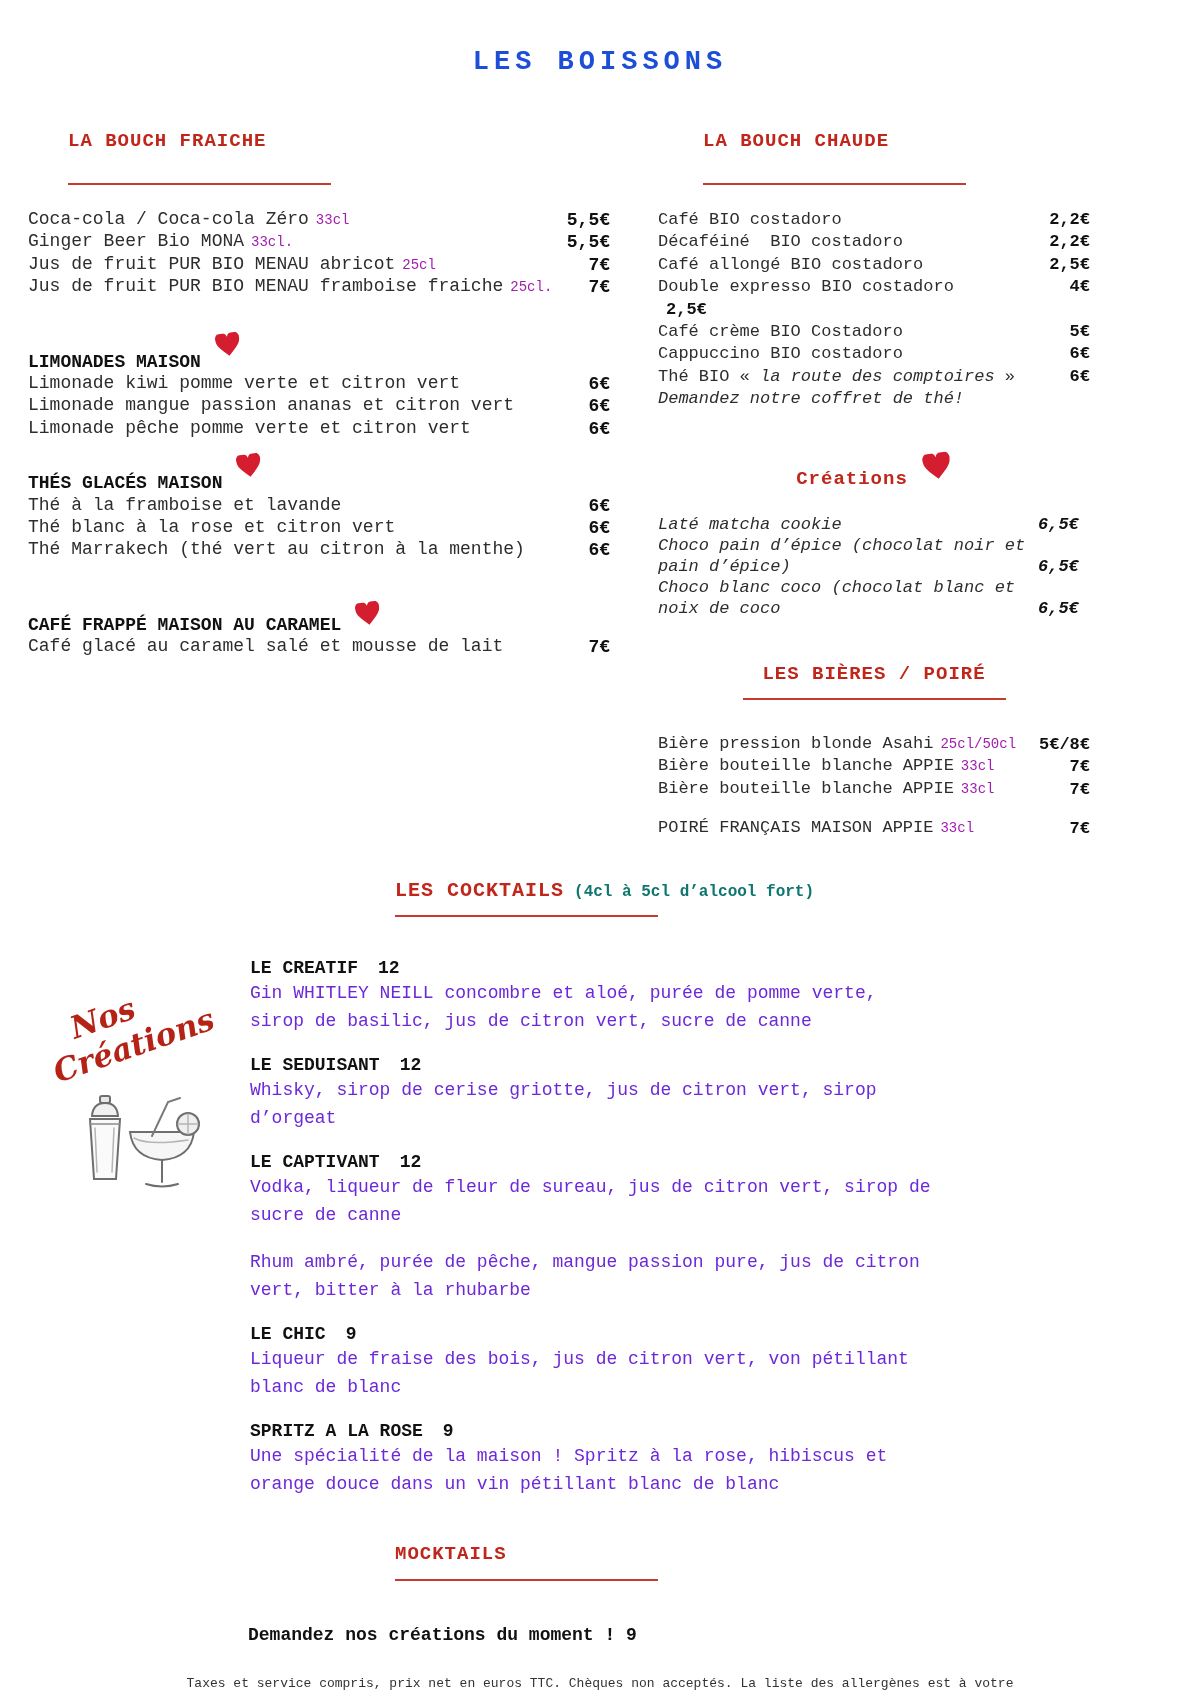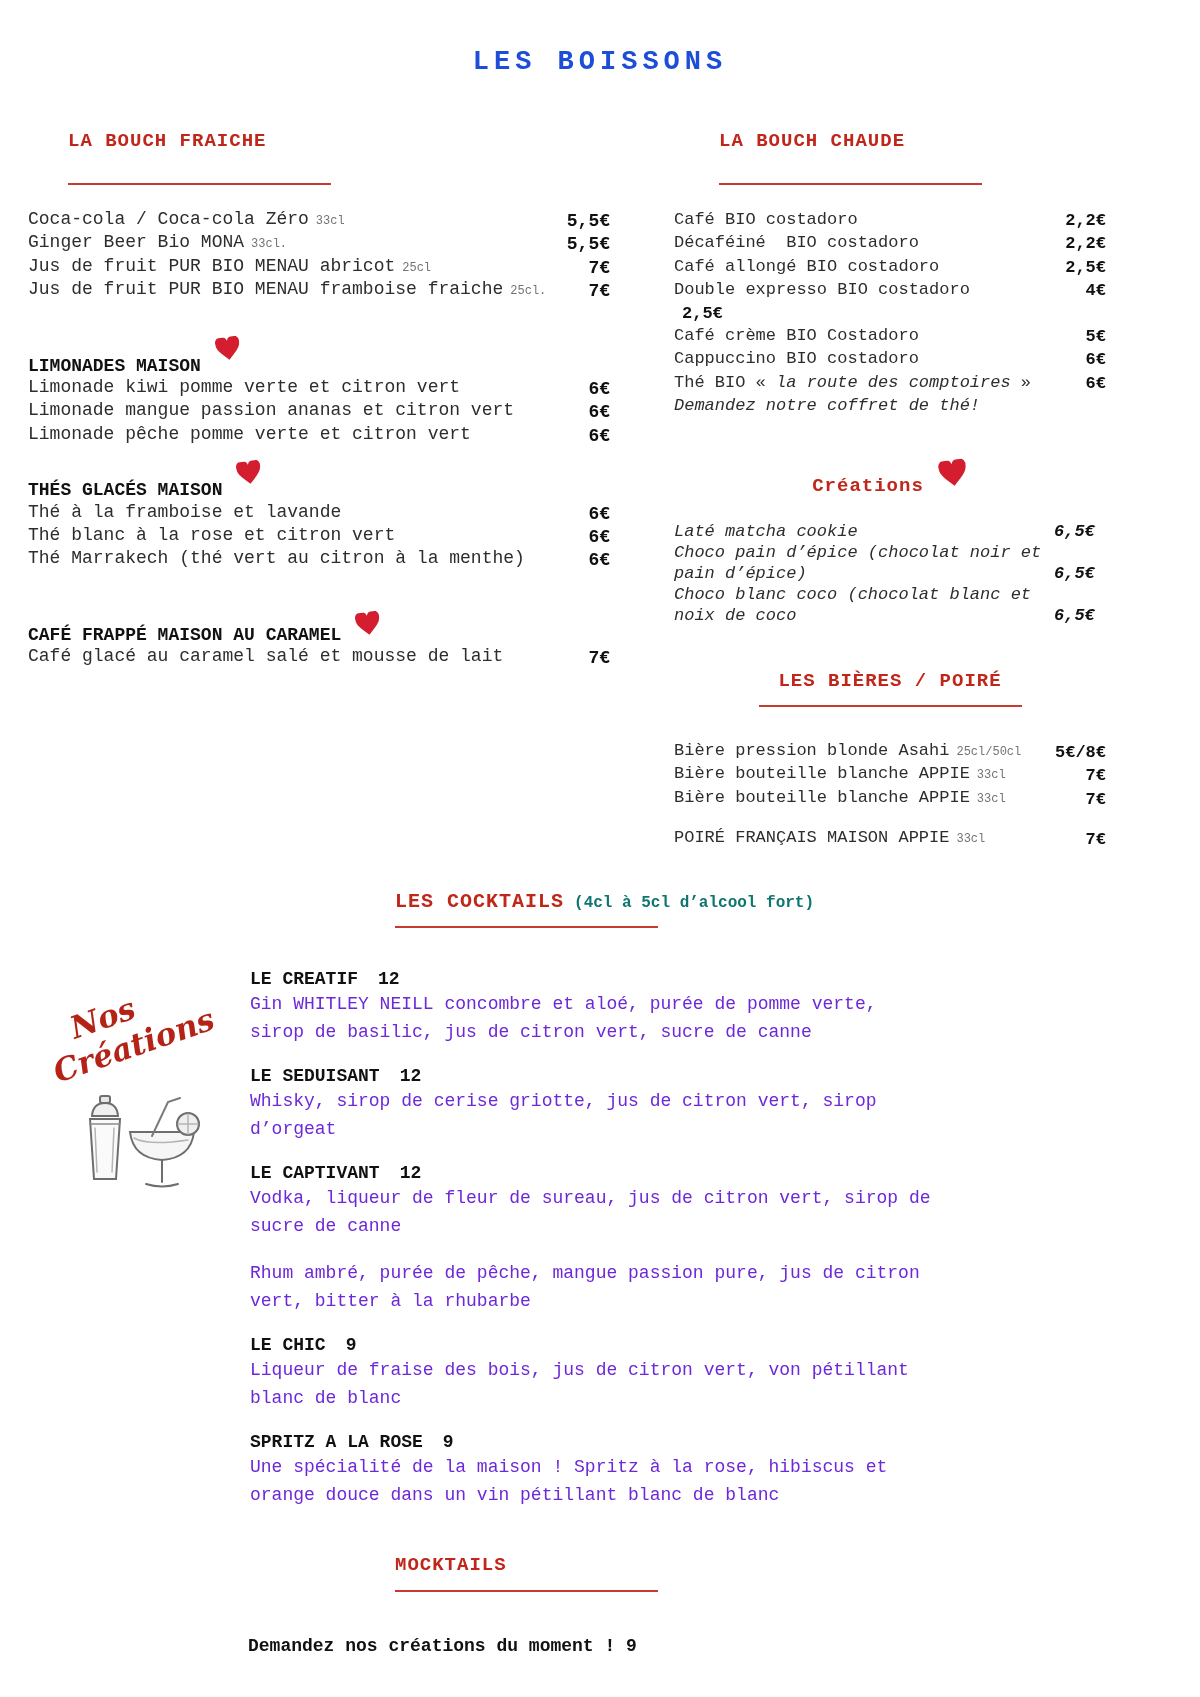--- a/index.html
+++ b/index.html
@@ -9,34 +9,34 @@
     color:#2d2d2d;-webkit-font-smoothing:antialiased;
   }
   
   .page-title{
     margin:46px 0 0;text-align:center;font-size:27px;line-height:32px;
     font-weight:bold;letter-spacing:5px;color:#1d4ed8;
   }
   
   .cols{display:flex;margin-top:52px;align-items:flex-start;}
   .col-left{margin-left:28px;width:582px;flex:none;}
-  .col-right{margin-left:64px;width:432px;flex:none;}
+  .col-right{margin-left:48px;width:432px;flex:none;}
   .sec-heading{
     font-size:19px;line-height:22px;font-weight:bold;color:#c0261a;
     letter-spacing:1px;margin-left:40px;white-space:pre;
   }
   .col-right .sec-heading{margin-left:45px;}
   .rule{border-top:2px solid rgba(192,38,26,.9);width:263px;margin:31px 0 0 40px;height:0;}
   .col-right .rule{margin-left:45px;}
   .items{margin-top:24px;}
   .row{display:flex;align-items:flex-end;font-size:18px;line-height:21.4px;}
   .col-right .row{font-size:17px;line-height:22.4px;}
   .nm{flex:1 1 auto;white-space:pre-wrap;color:#2d2d2d;}
   .nm em{font-style:italic;}
-  .sz{font-size:12px;color:#737373;margin-left:7px;}
+  .sz{font-size:14px;color:#a21caf;margin-left:7px;}
   .pr{font-weight:bold;color:#111;white-space:pre;margin-left:8px;}
   .subsec{margin-top:44px;}
   .subsec.tight{margin-top:24px;}
   .subsec-label{font-size:18px;line-height:21.4px;font-weight:bold;color:#111;white-space:pre;}
   .note-line{font-style:italic;font-size:17px;line-height:22.4px;color:#2d2d2d;}
   
   .heart{display:inline-block;position:relative;top:-10px;margin-left:14px;transform:rotate(-8deg);}
   .heart.low{top:-4px;}
   .heart svg{display:block;}
   
@@ -304,20 +304,21 @@
 
       </div>
   </div>
 
   <div>
     <div class="mocktails-heading">MOCKTAILS</div>
     <div class="rule mocktails"></div>
     <div class="moment-line">Demandez nos créations du moment ! 9</div>
   </div>
 
+  <div class="footer-line">Taxes et service compris, prix net en euros TTC. Chèques non acceptés. La liste des allergènes est à votre</div>
 
   <div class="decor-script">
     <div class="l1">Nos</div>
     <div class="l2">Créations</div>
   </div>
   <div class="decor-art">
     <svg width="140" height="128" viewBox="0 0 140 128" fill="none" stroke="#6e6e6e" stroke-width="2" stroke-linecap="round">
 
       <rect x="32" y="24" width="10" height="7" rx="2" fill="#e8e8e8"></rect>
       <path d="M24 44 q1 -13 13 -13 q12 0 13 13 z" fill="#f0f0f0"></path>

